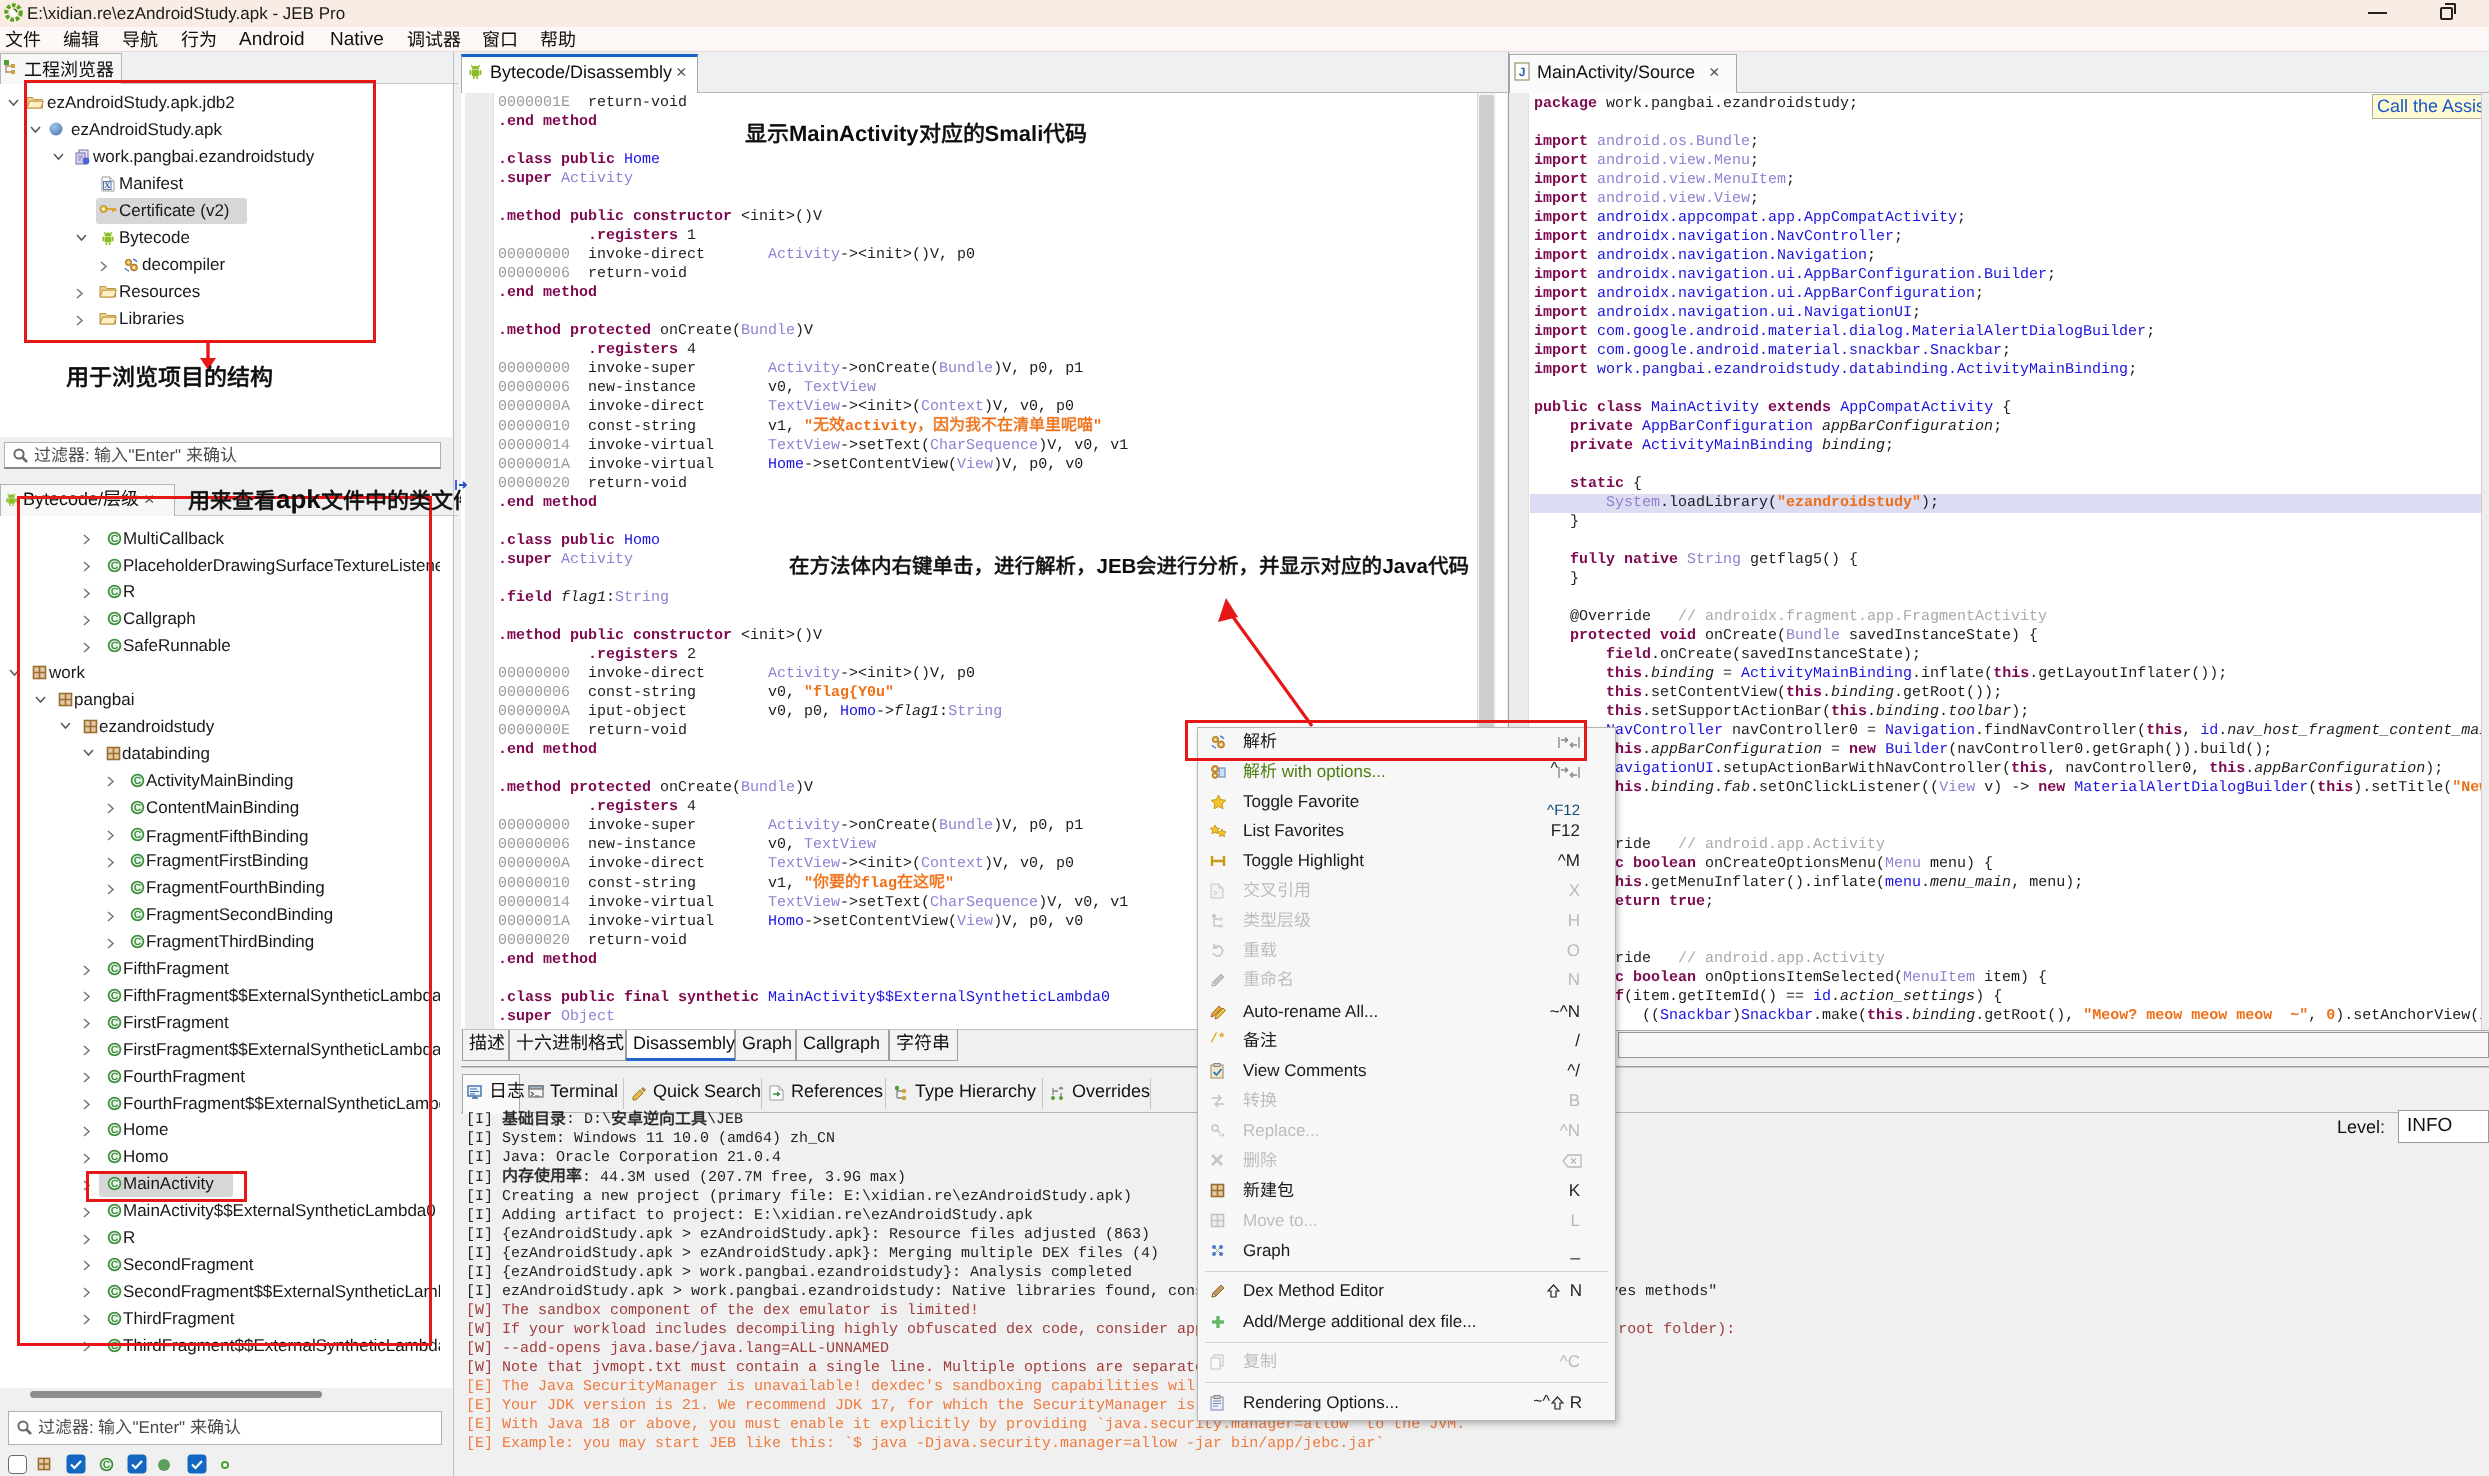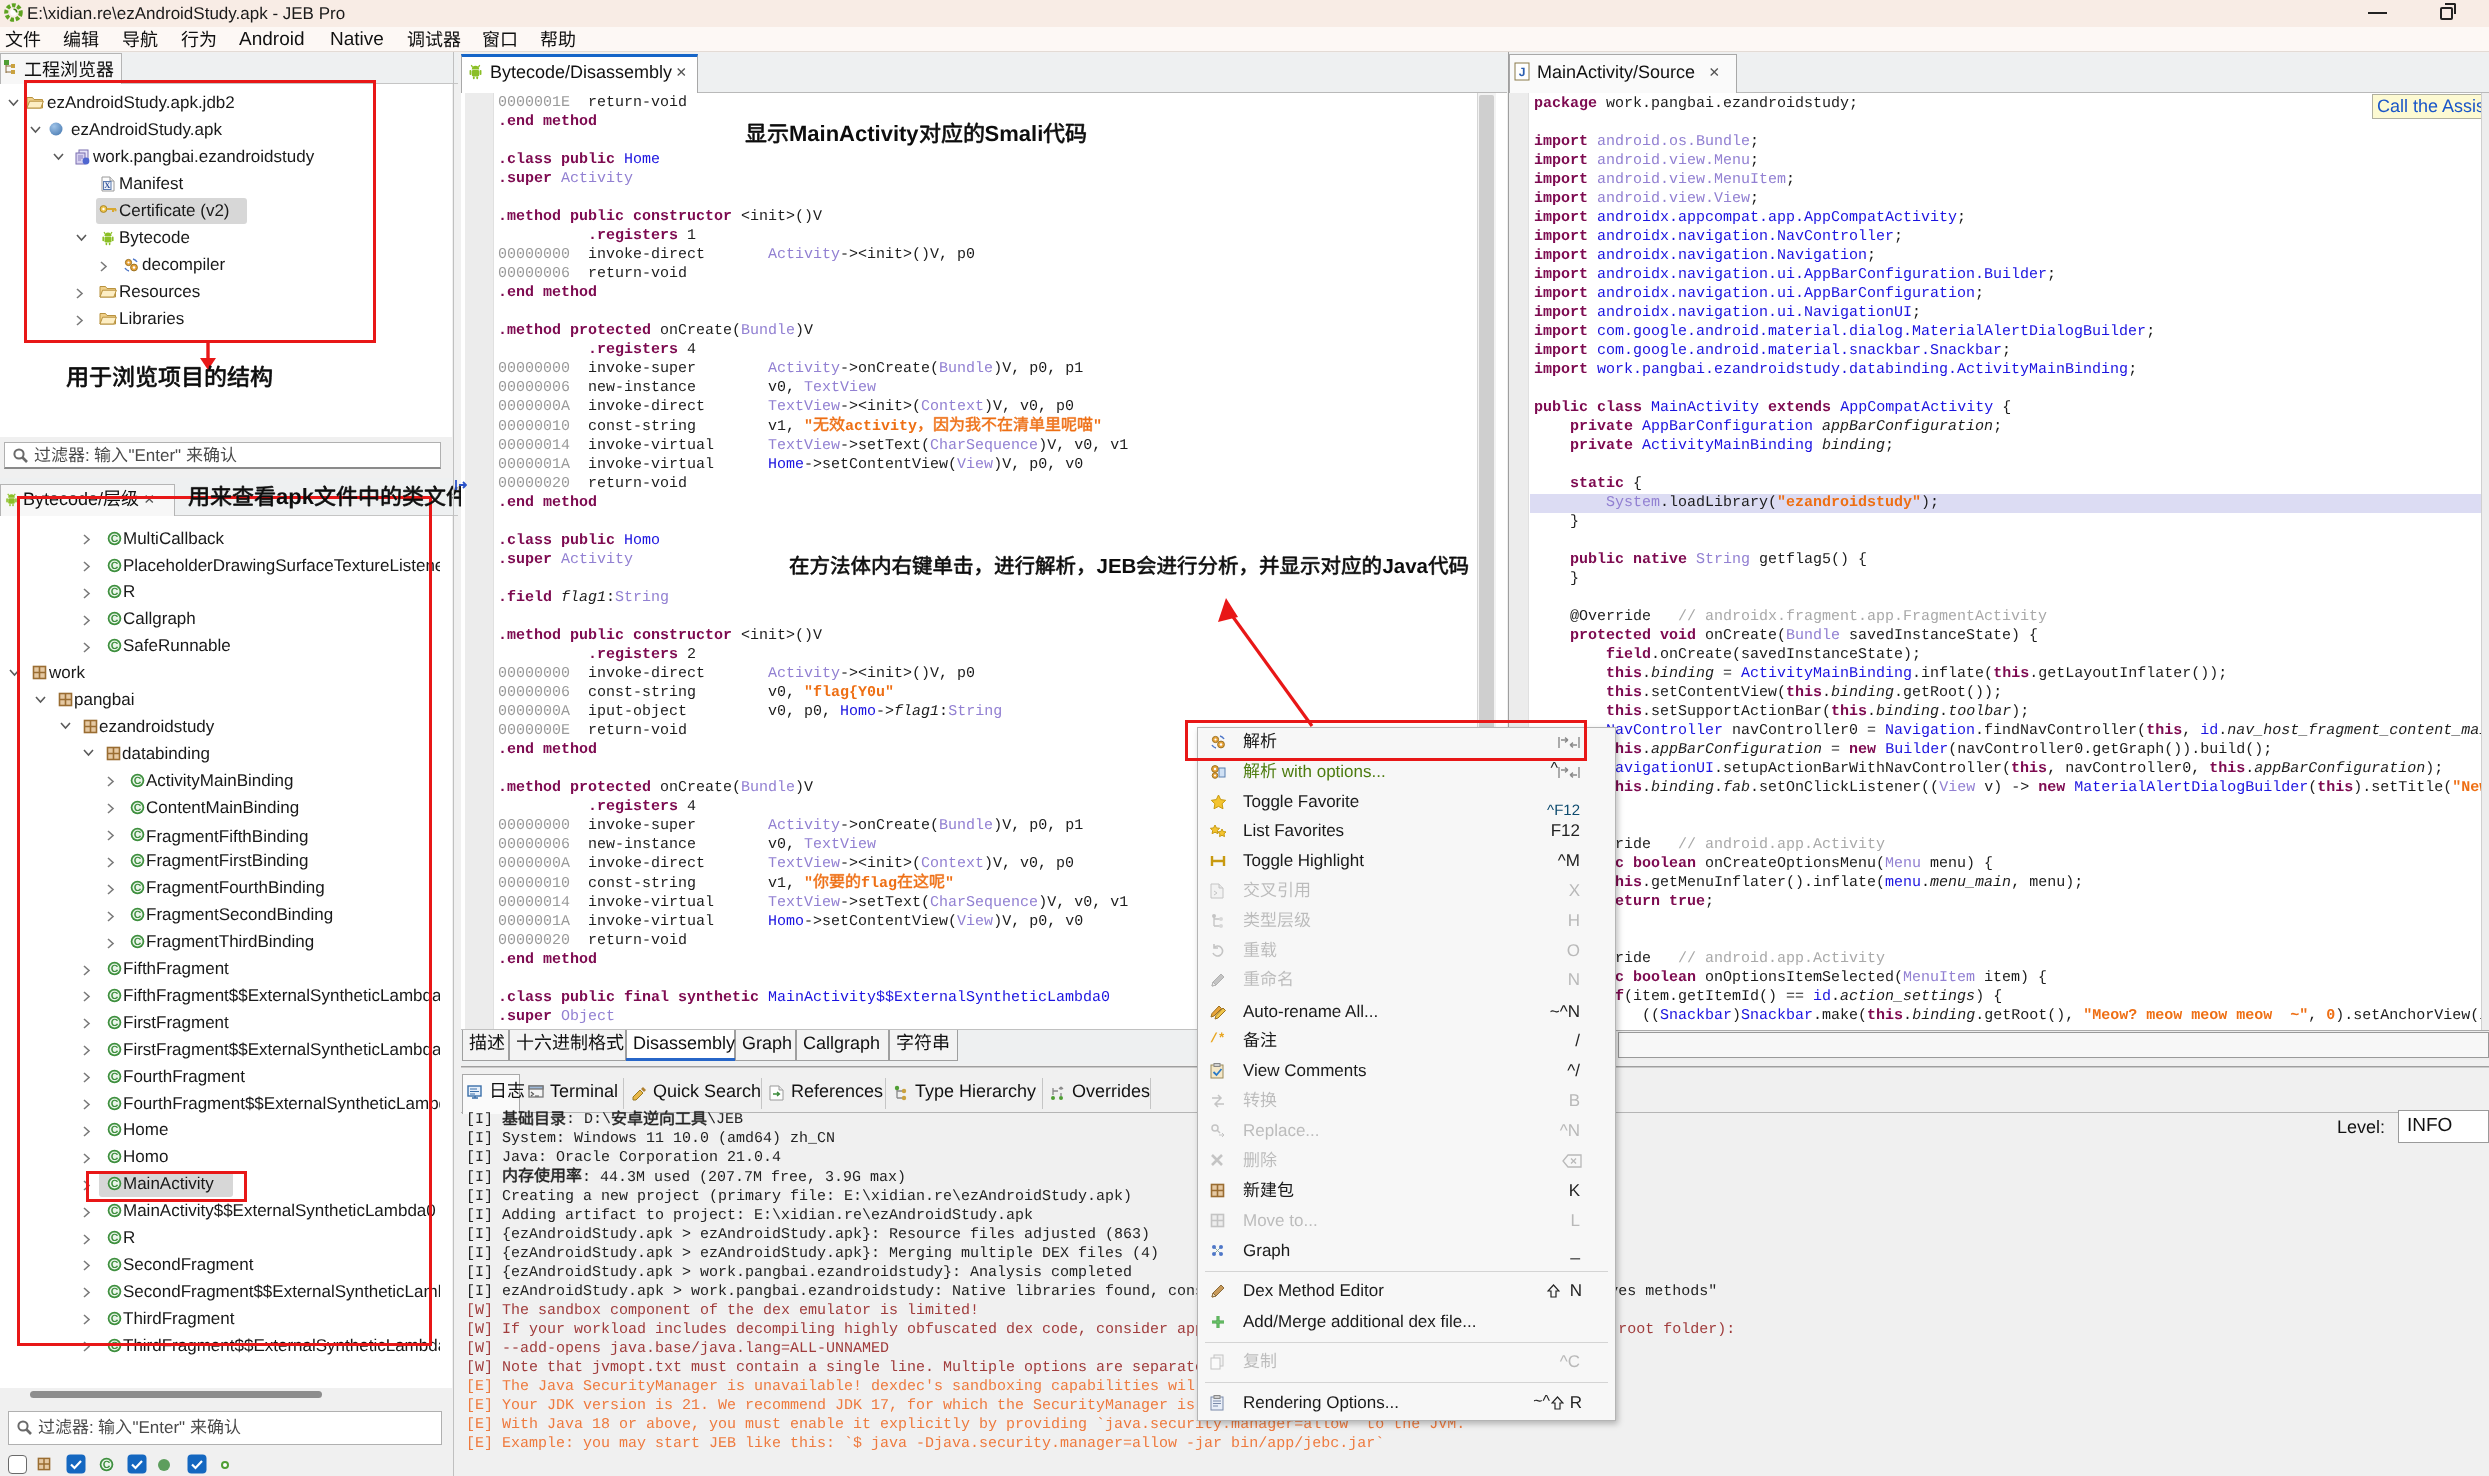--- a/index.html
+++ b/index.html
@@ -605,21 +605,21 @@
     <svg class="ab" style="left:107px;top:821.6px" width="15" height="15" viewBox="0 0 15 15">
       <circle cx="7.5" cy="7.5" r="6.8" fill="#3e8f3e"></circle>
       <circle cx="7.5" cy="7.5" r="5" fill="#eaf5ea"></circle>
       <text x="7.5" y="11.4" font-family="Liberation Sans" font-size="10.5" font-weight="bold" fill="#3e8f3e" text-anchor="middle">C</text>
     </svg>
     <div class="treerow" style="left:123px;top:815.6px">ThirdFragment$$ExternalSyntheticLambda0</div>
   </div>
 <div class="ab" style="left:440px;top:516px;width:12px;height:872px;background:#fff"></div>
 <div class="redbox" style="left:17px;top:496px;width:415px;height:850px"></div>
 <div class="redbox" style="left:86px;top:1171px;width:161px;height:31px"></div>
-<div class="ann" style="left:188px;top:484px;font-size:22px"><svg style="vertical-align:-2.6px;" width="88.0" height="22" viewBox="0 -880 4000 1000" fill="currentColor" stroke="currentColor" stroke-width="34">
+<div class="ann" style="left:188px;top:484px;font-size:26px"><svg style="vertical-align:-2.6px;" width="88.0" height="22" viewBox="0 -880 4000 1000" fill="currentColor" stroke="currentColor" stroke-width="34">
       <use href="#u7528" x="0"></use>
       <use href="#u6765" x="1000"></use>
       <use href="#u67E5" x="2000"></use>
       <use href="#u770B" x="3000"></use>
     </svg>apk<svg style="vertical-align:-2.6px;" width="154.0" height="22" viewBox="0 -880 7000 1000" fill="currentColor" stroke="currentColor" stroke-width="34">
       <use href="#u6587" x="0"></use>
       <use href="#u4EF6" x="1000"></use>
       <use href="#u4E2D" x="2000"></use>
       <use href="#u7684" x="3000"></use>
       <use href="#u7C7B" x="4000"></use>
@@ -818,21 +818,21 @@
 <i class="k">import</i> <i class="b">work.pangbai.ezandroidstudy.databinding.ActivityMainBinding</i>;
 
 <i class="k">public class</i> <i class="b">MainActivity</i> <i class="k">extends</i> <i class="b">AppCompatActivity</i> {
     <i class="k">private</i> <i class="b">AppBarConfiguration</i> <i class="it">appBarConfiguration</i>;
     <i class="k">private</i> <i class="b">ActivityMainBinding</i> <i class="it">binding</i>;
 
     <i class="k">static</i> {
         <i class="p">System</i>.loadLibrary(<i class="s">"ezandroidstudy"</i>);
     }
 
-    <i class="k">public native</i> <i class="p">String</i> getflag5() {
+    <i class="k">fully native</i> <i class="p">String</i> getflag5() {
     }
 
     @Override   <i class="c">// androidx.fragment.app.FragmentActivity</i>
     <i class="k">protected void</i> onCreate(<i class="p">Bundle</i> savedInstanceState) {
         <i class="k">field</i>.onCreate(savedInstanceState);
         <i class="k">this</i>.<i class="it">binding</i> = <i class="b">ActivityMainBinding</i>.inflate(<i class="k">this</i>.getLayoutInflater());
         <i class="k">this</i>.setContentView(<i class="k">this</i>.<i class="it">binding</i>.getRoot());
         <i class="k">this</i>.setSupportActionBar(<i class="k">this</i>.<i class="it">binding</i>.<i class="it">toolbar</i>);
         <i class="b">NavController</i> navController0 = <i class="b">Navigation</i>.findNavController(<i class="k">this</i>, <i class="b">id</i>.<i class="it">nav_host_fragment_content_main</i>
         <i class="k">this</i>.<i class="it">appBarConfiguration</i> = <i class="k">new</i> <i class="b">Builder</i>(navController0.getGraph()).build();

